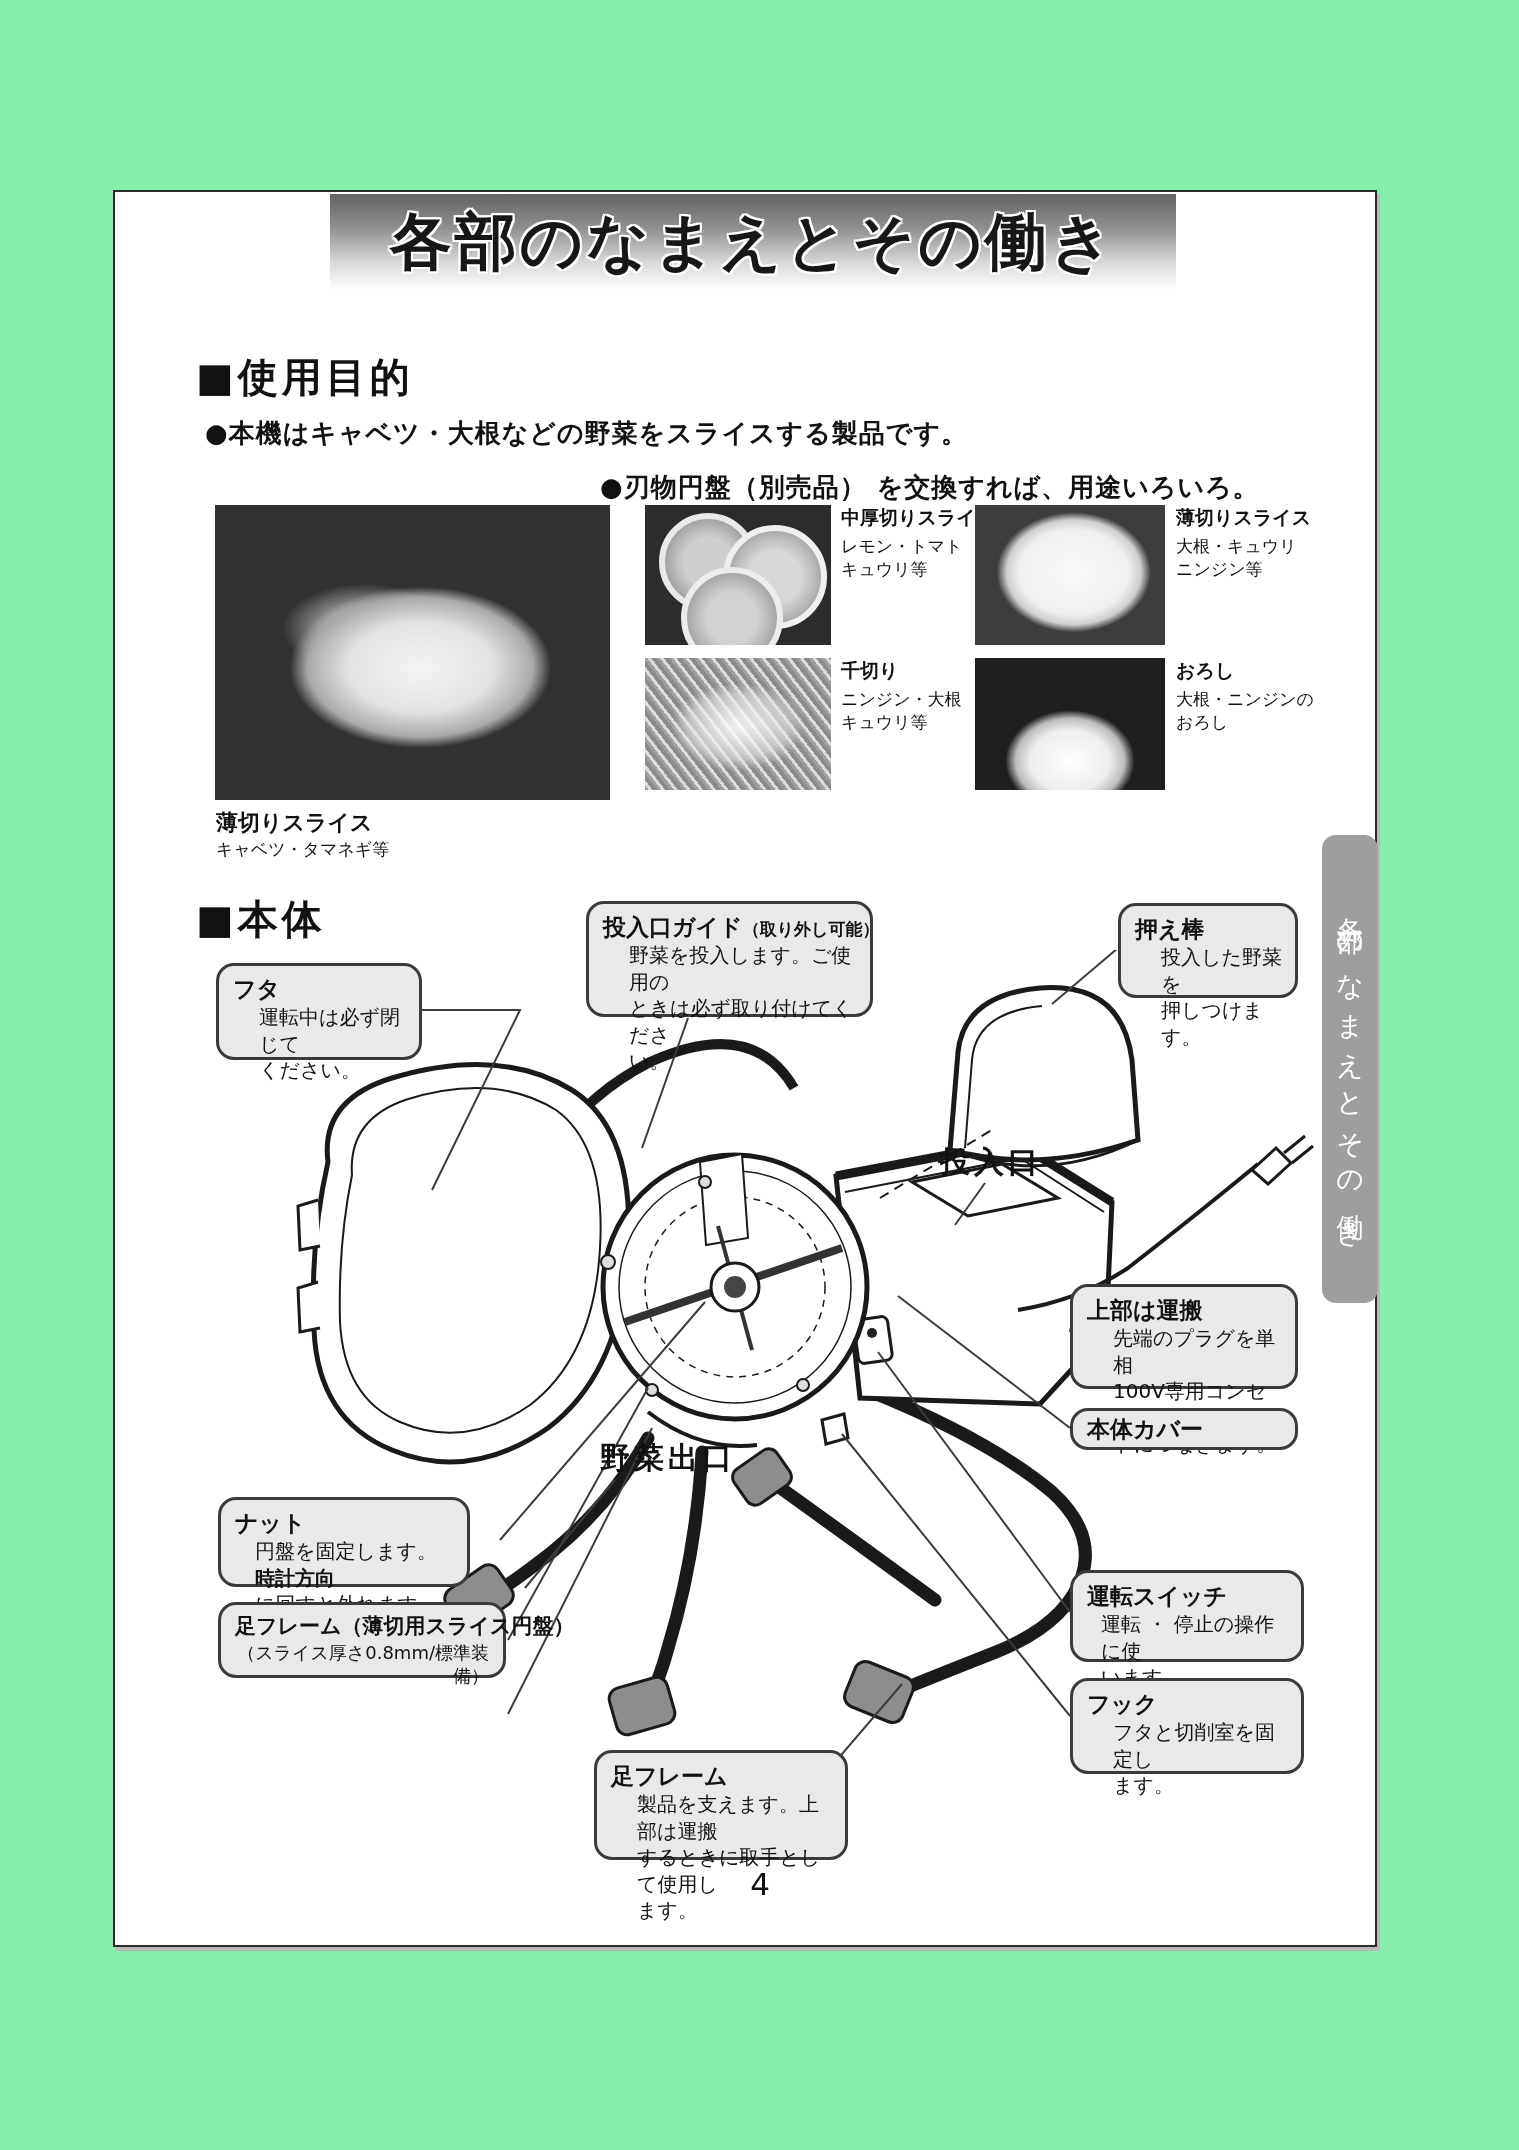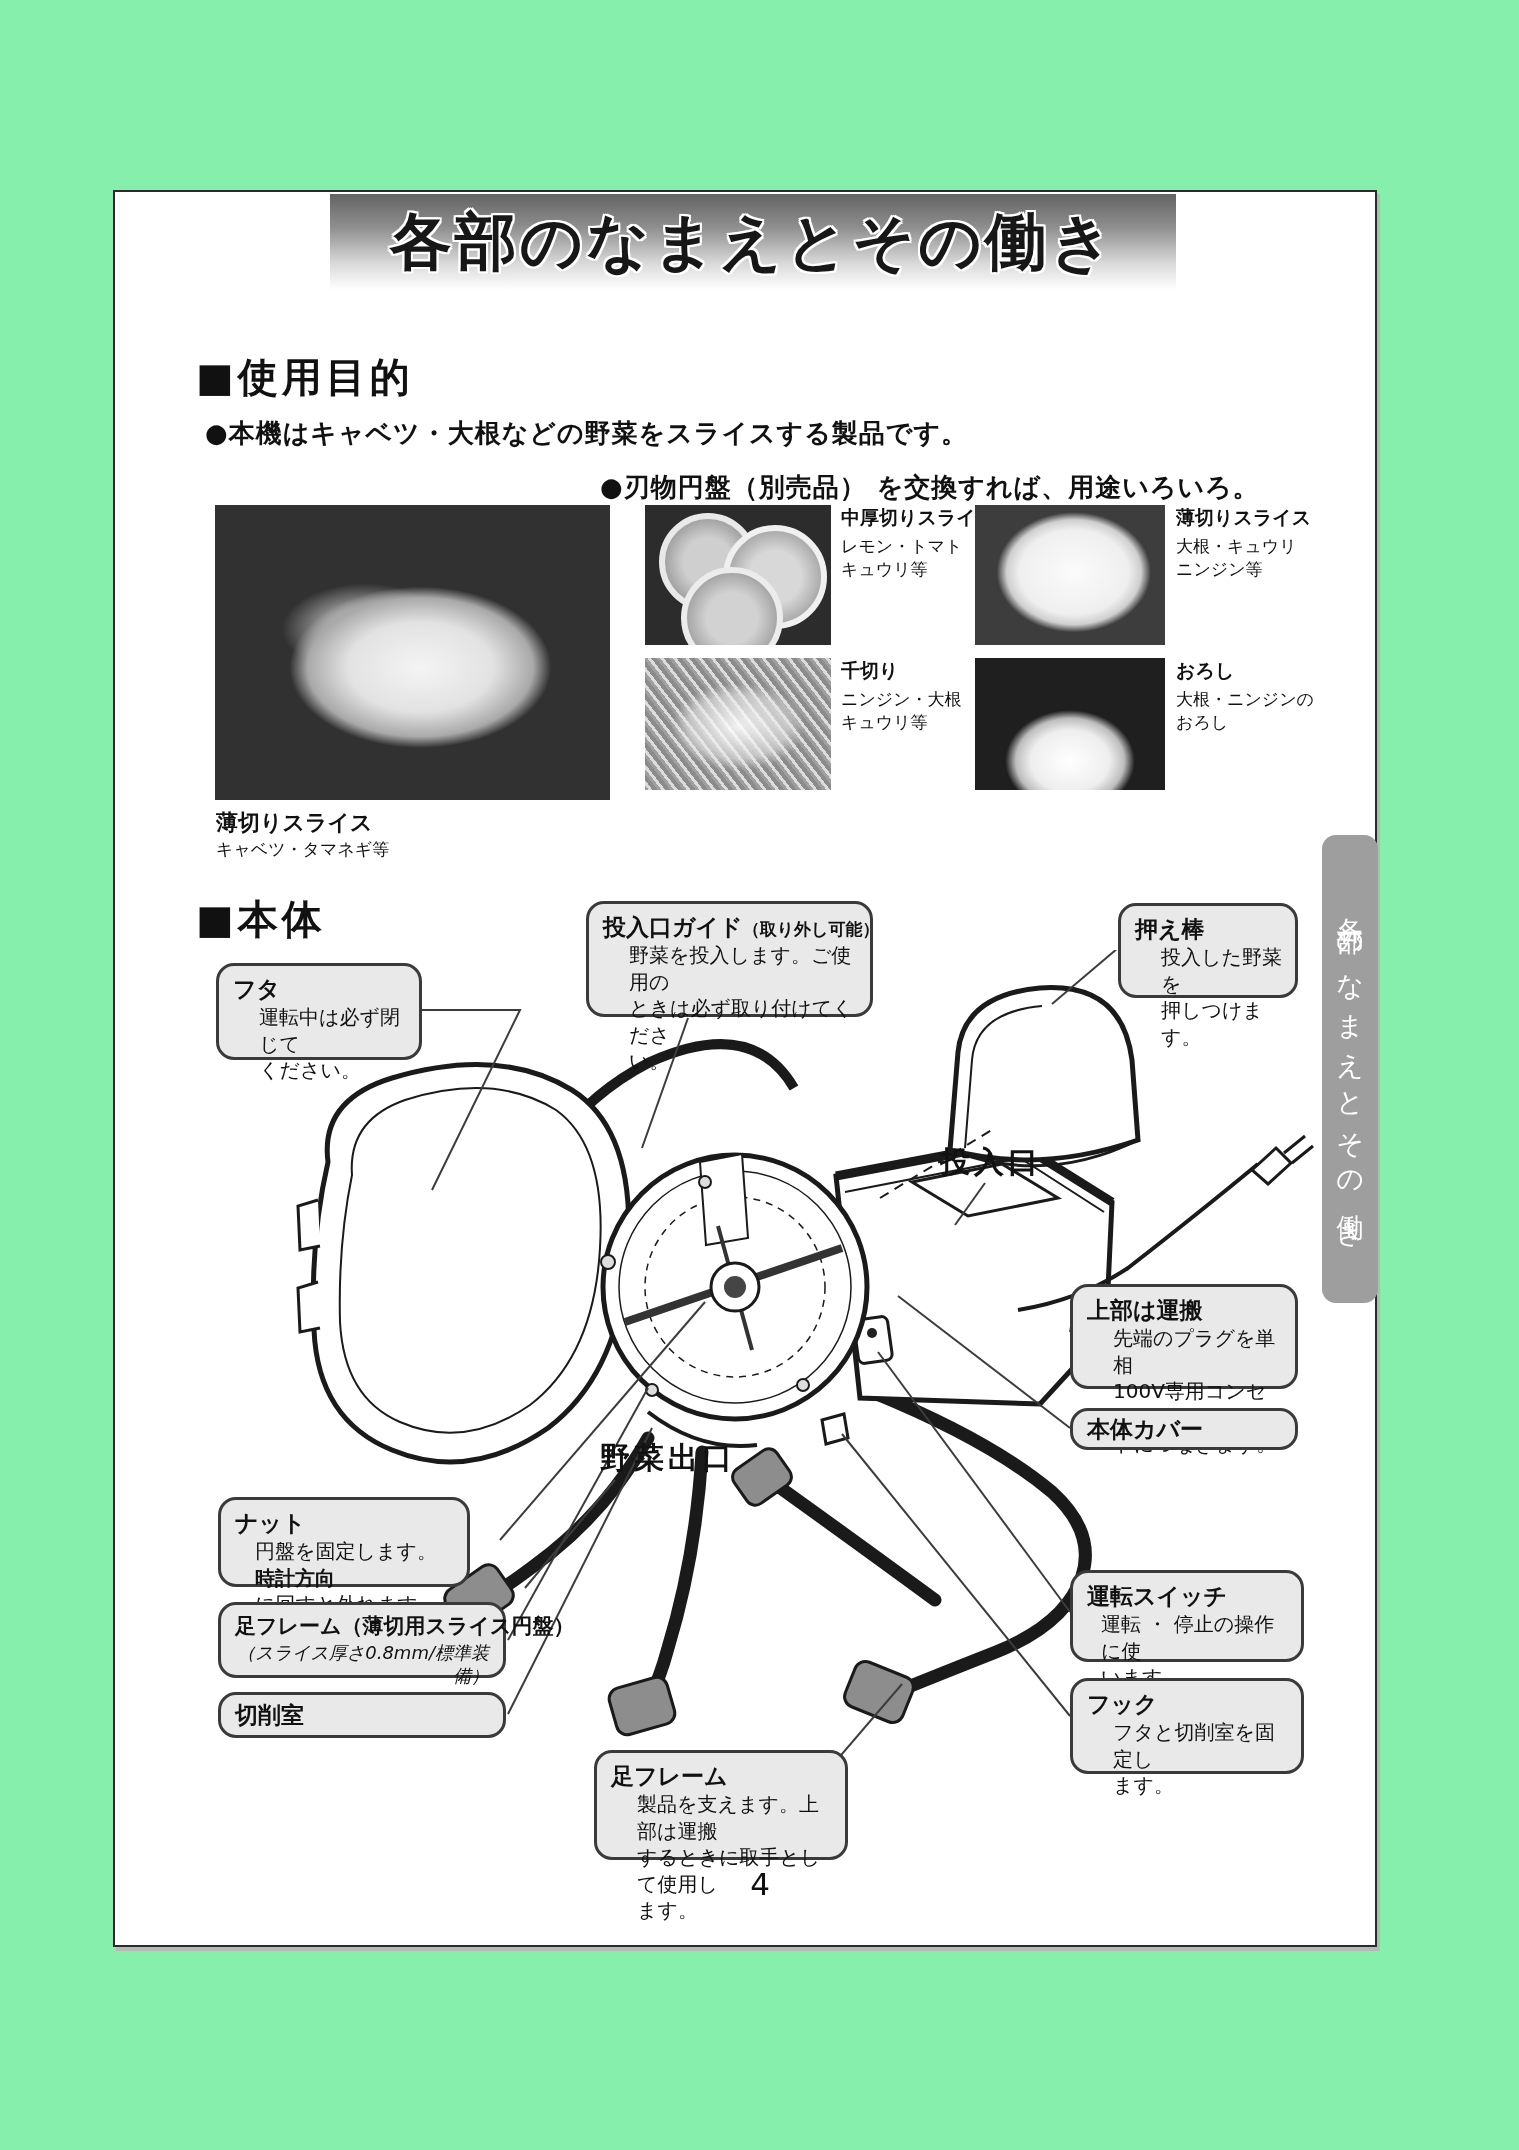--- a/index.html
+++ b/index.html
@@ -244,26 +244,23 @@
   </div>
 
   <div class="abs callout" style="left:218px;top:1497px;width:252px;height:90px;">
     <div class="ct">ナット</div>
     <div class="cb" style="margin-left:20px;"><span>円盤を固定します。</span><b>時計方向</b><span>
 に回すと外れます。</span></div>
   </div>
 
   <div class="abs callout" style="left:218px;top:1602px;width:288px;height:76px;">
     <div class="ct" style="font-size:21px;">足フレーム（薄切用スライス円盤）</div>
-    <div class="cb" style="font-size:18px;text-align:right;margin-left:0;padding-right:2px;font-style:italic;">（スライス厚さ0.8mm/標準装備）</div>
-  </div>
-
-  <div class="abs callout single" style="left:218px;top:1692px;width:288px;height:46px;">
-    <div class="ct">切削室</div>
-  </div>
+    <div class="cb" style="font-size:18px;text-align:right;margin-left:0;padding-right:2px;">（スライス厚さ0.8mm/標準装備）</div>
+  </div>
+
 
   <div class="abs callout" style="left:553px;top:1750px;width:254px;height:110px;margin-left:41px;">
     <div class="ct">足フレーム</div>
     <div class="cb">製品を支えます。上部は運搬
 するときに取手として使用し
 ます。</div>
   </div>
 
   <div id="side-tab" class="abs">
     <span class="v">各部のなまえとその働き</span>

